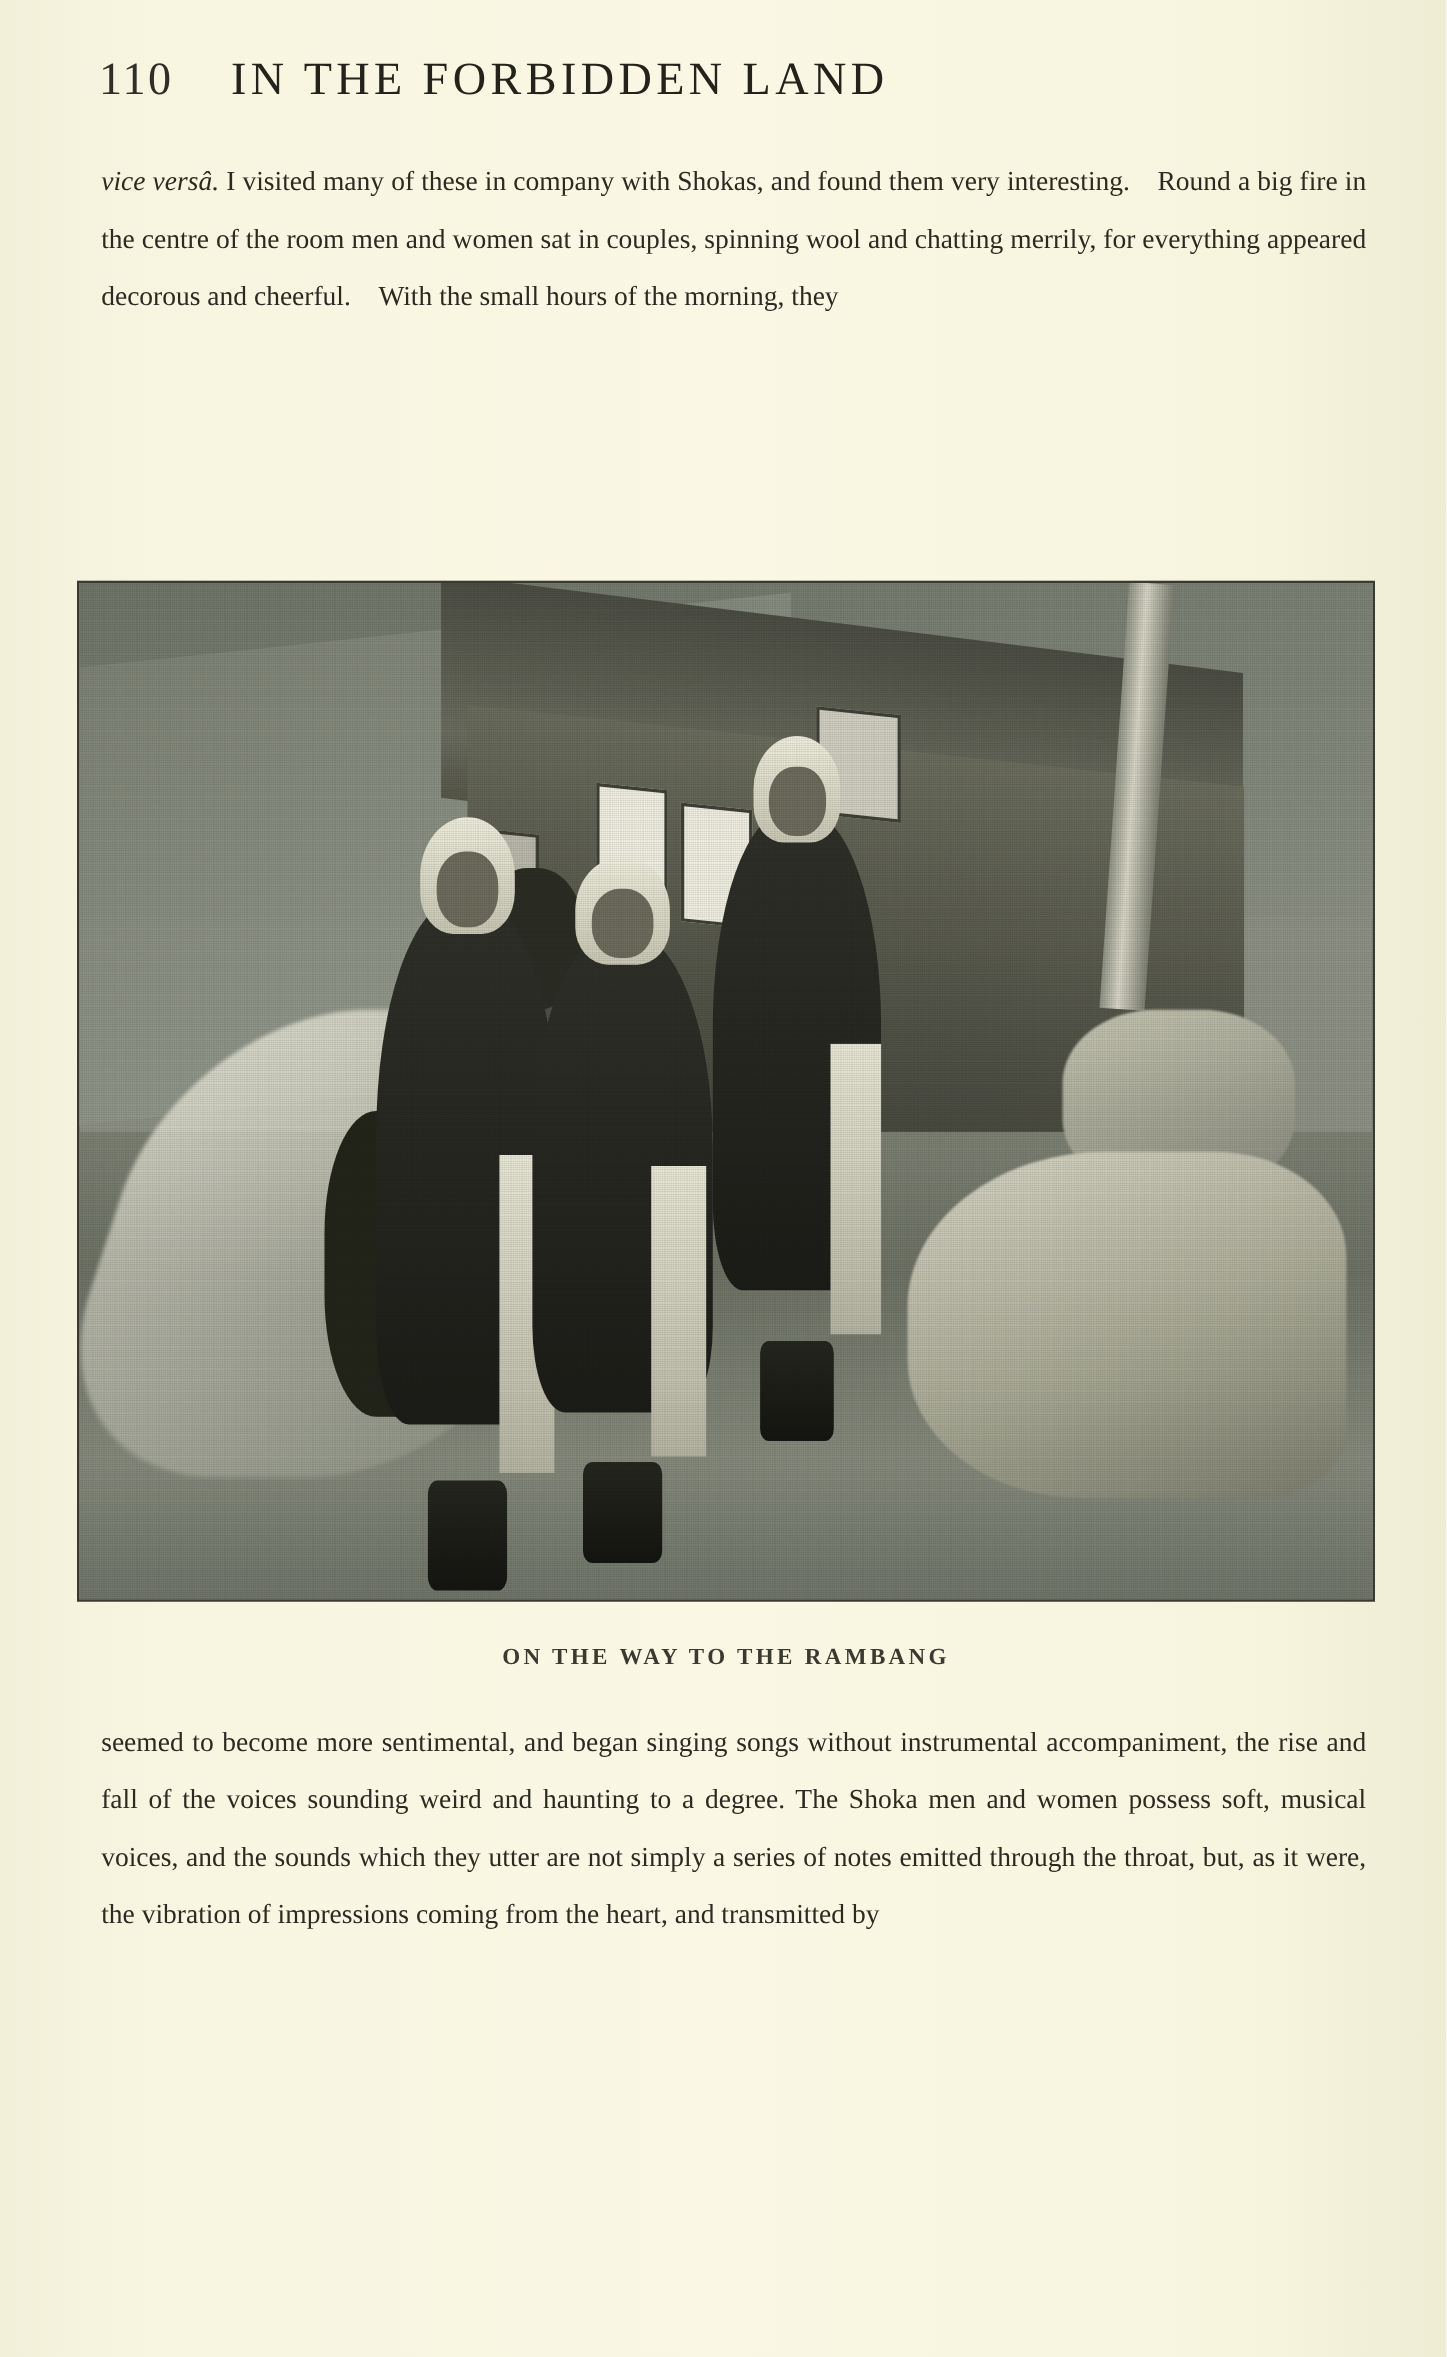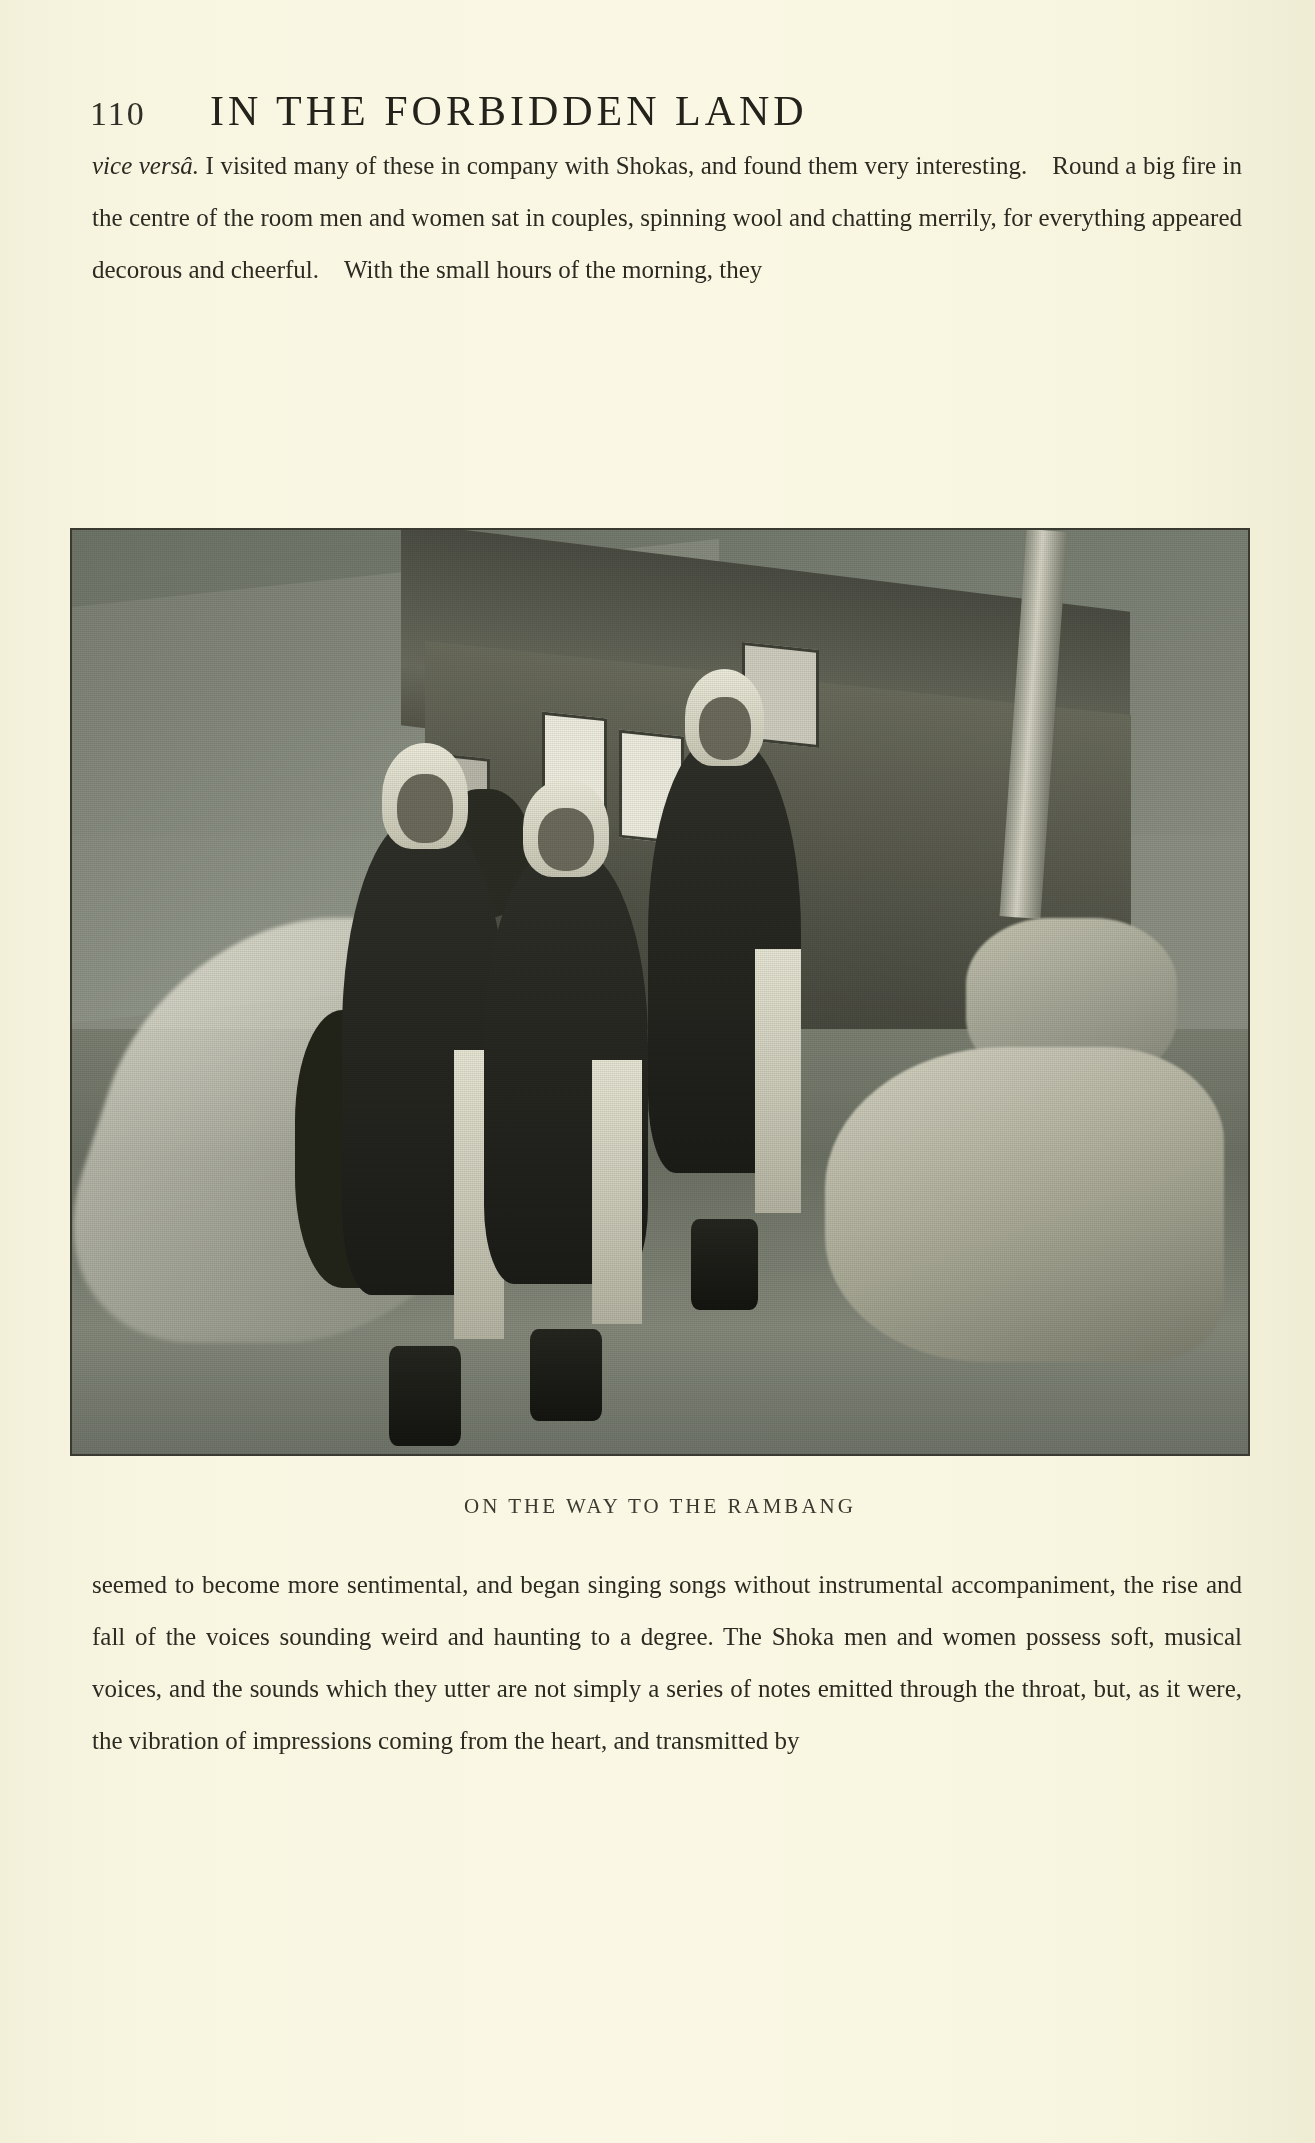--- a/index.html
+++ b/index.html
@@ -31,25 +31,24 @@
     position: absolute;
     left: 90px;
     top: 48px;
     width: 1140px;
     height: 60px;
     display: flex;
     align-items: baseline;
   }
   .folio {
     font-family: "Liberation Serif", serif;
-    font-size: 34px;
+    font-size: 42px;
     letter-spacing: 2px;
     color: #2f2f28;
     width: 120px;
-    margin-top: 47px;
   }
   .head-title {
     flex: 1;
     text-align: left;
     font-size: 42px;
     letter-spacing: 4px;
     color: #23231c;
     padding-right: 110px;
     white-space: nowrap;
   }
@@ -69,20 +68,21 @@
     margin: 0;
   }
   .para-top em {
     font-style: italic;
   }
   .figure {
     position: absolute;
     left: 70px;
     top: 528px;
     width: 1180px;
+    font-weight: bold;
   }
   .figure-img {
     width: 1180px;
     height: 928px;
     border: 2px solid #3a3a30;
     box-sizing: border-box;
     position: relative;
     overflow: hidden;
     background: #8d9184;
   }

